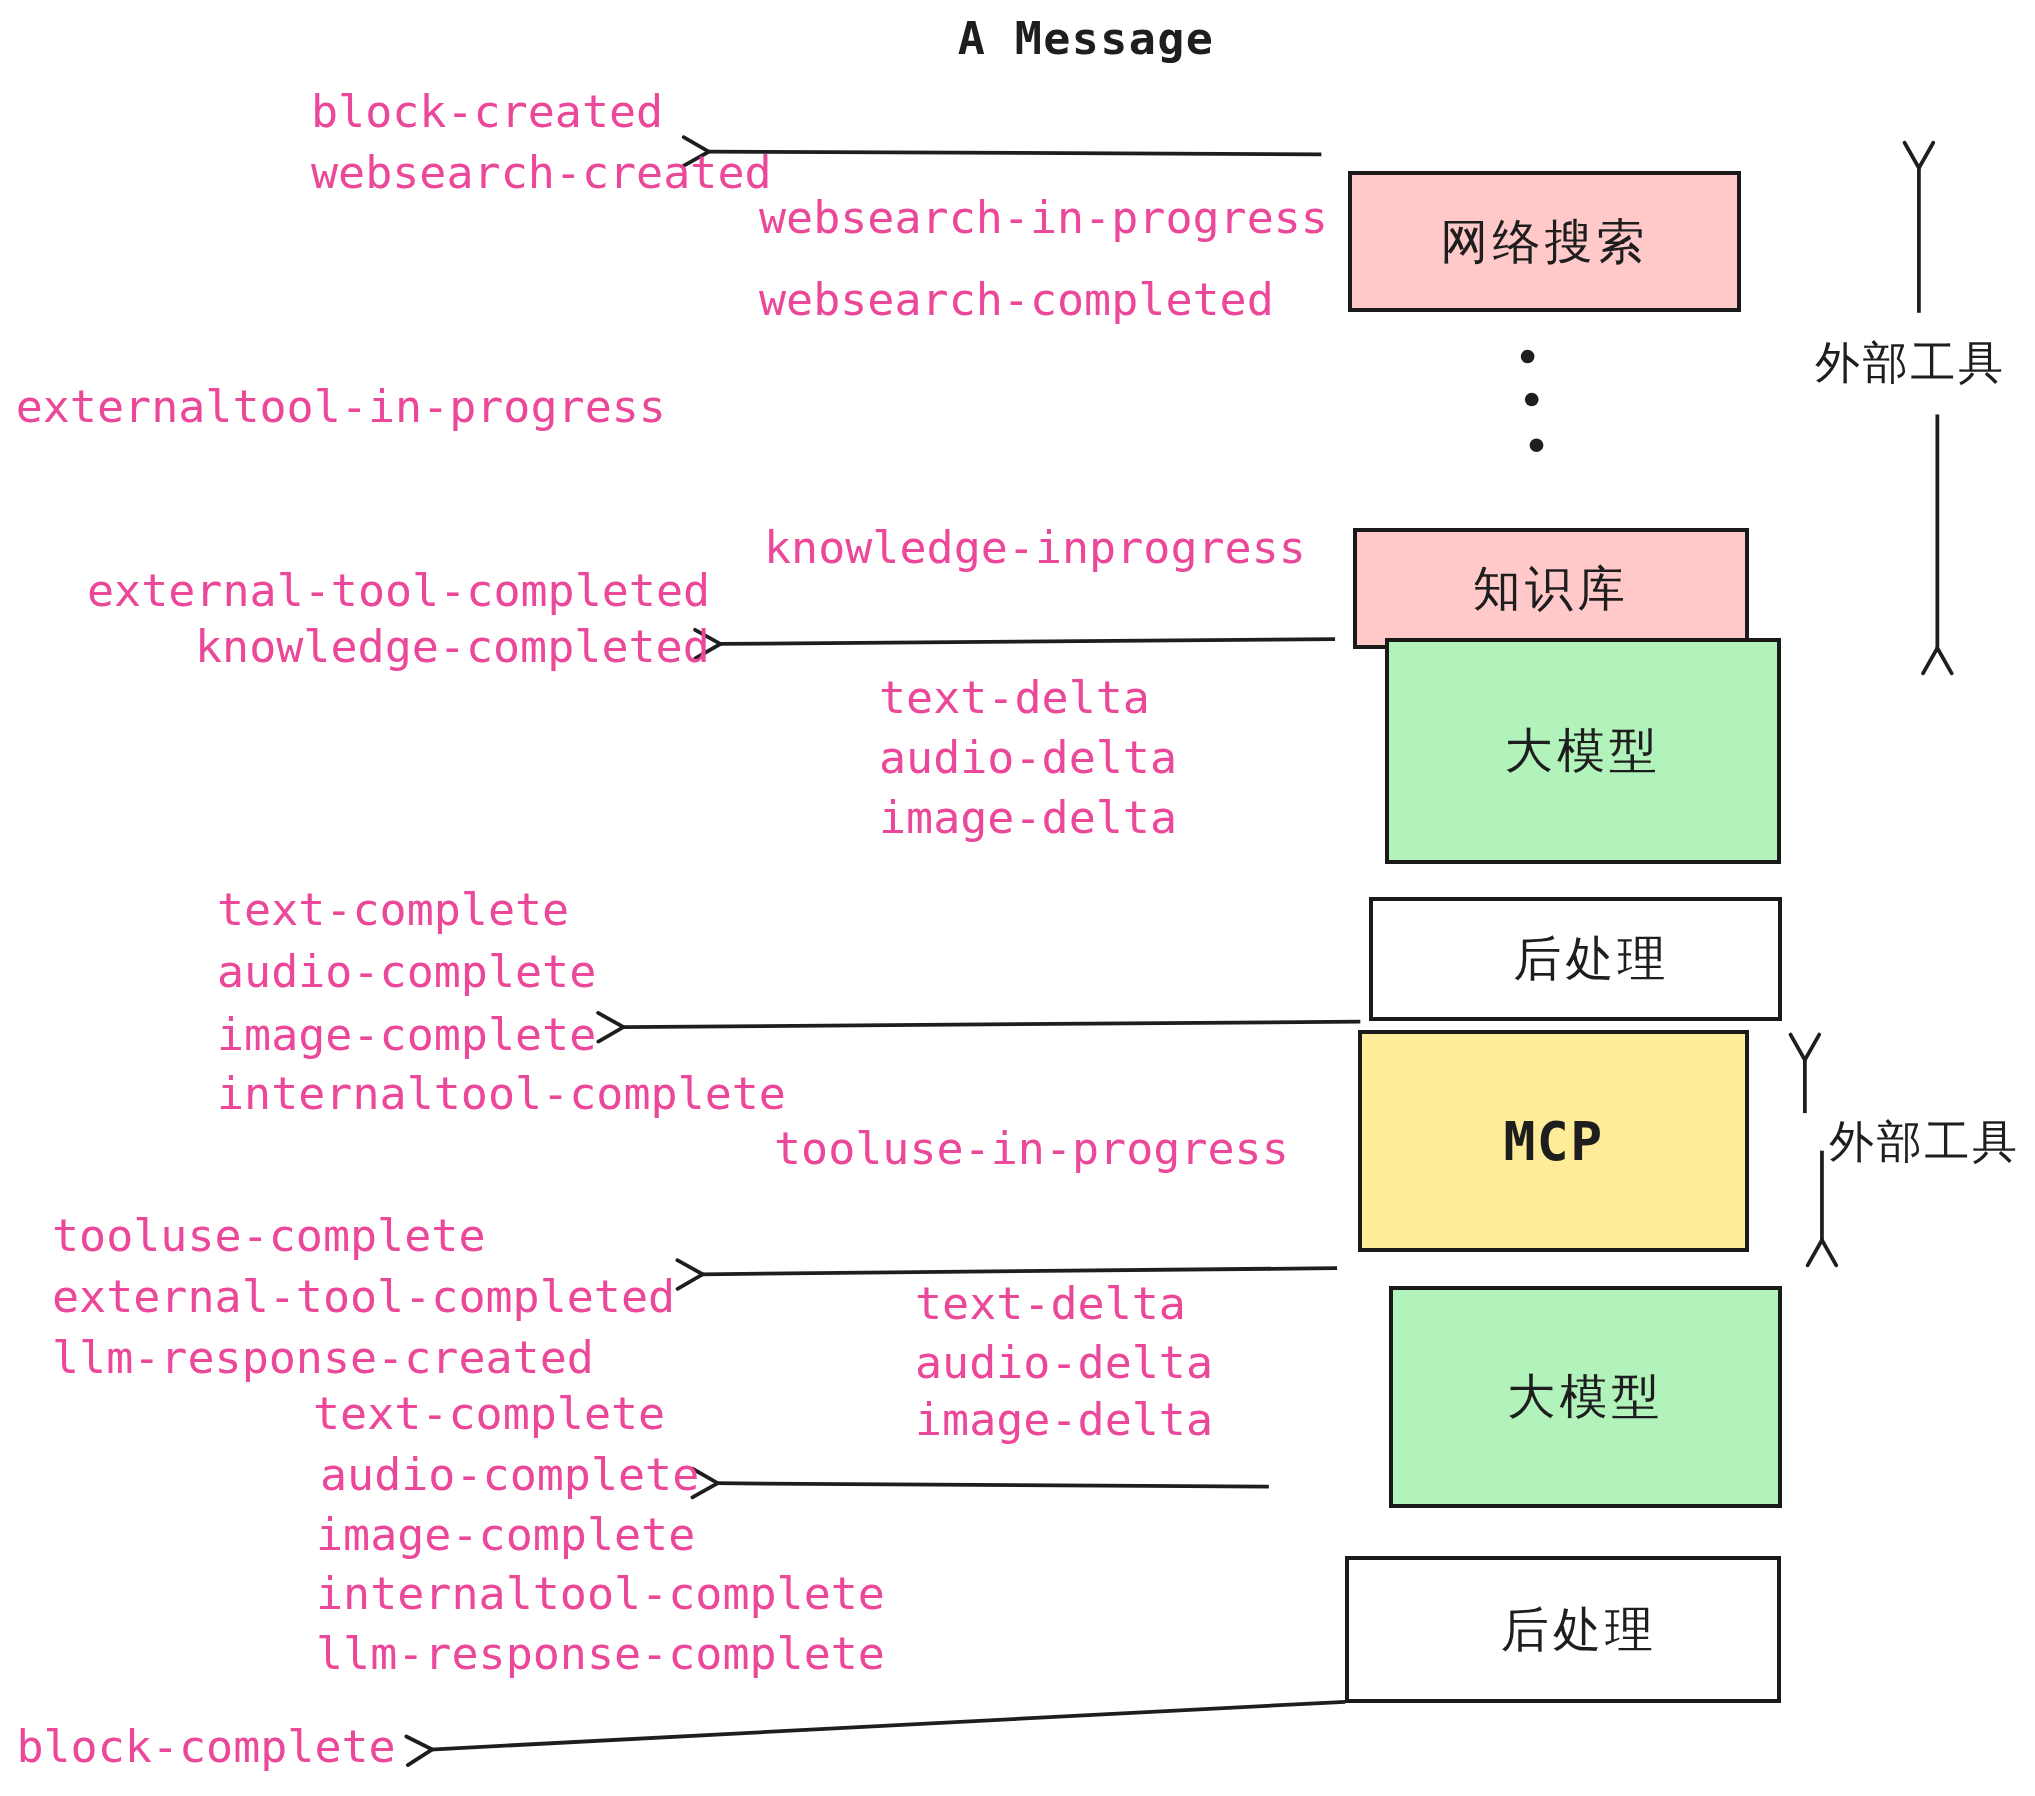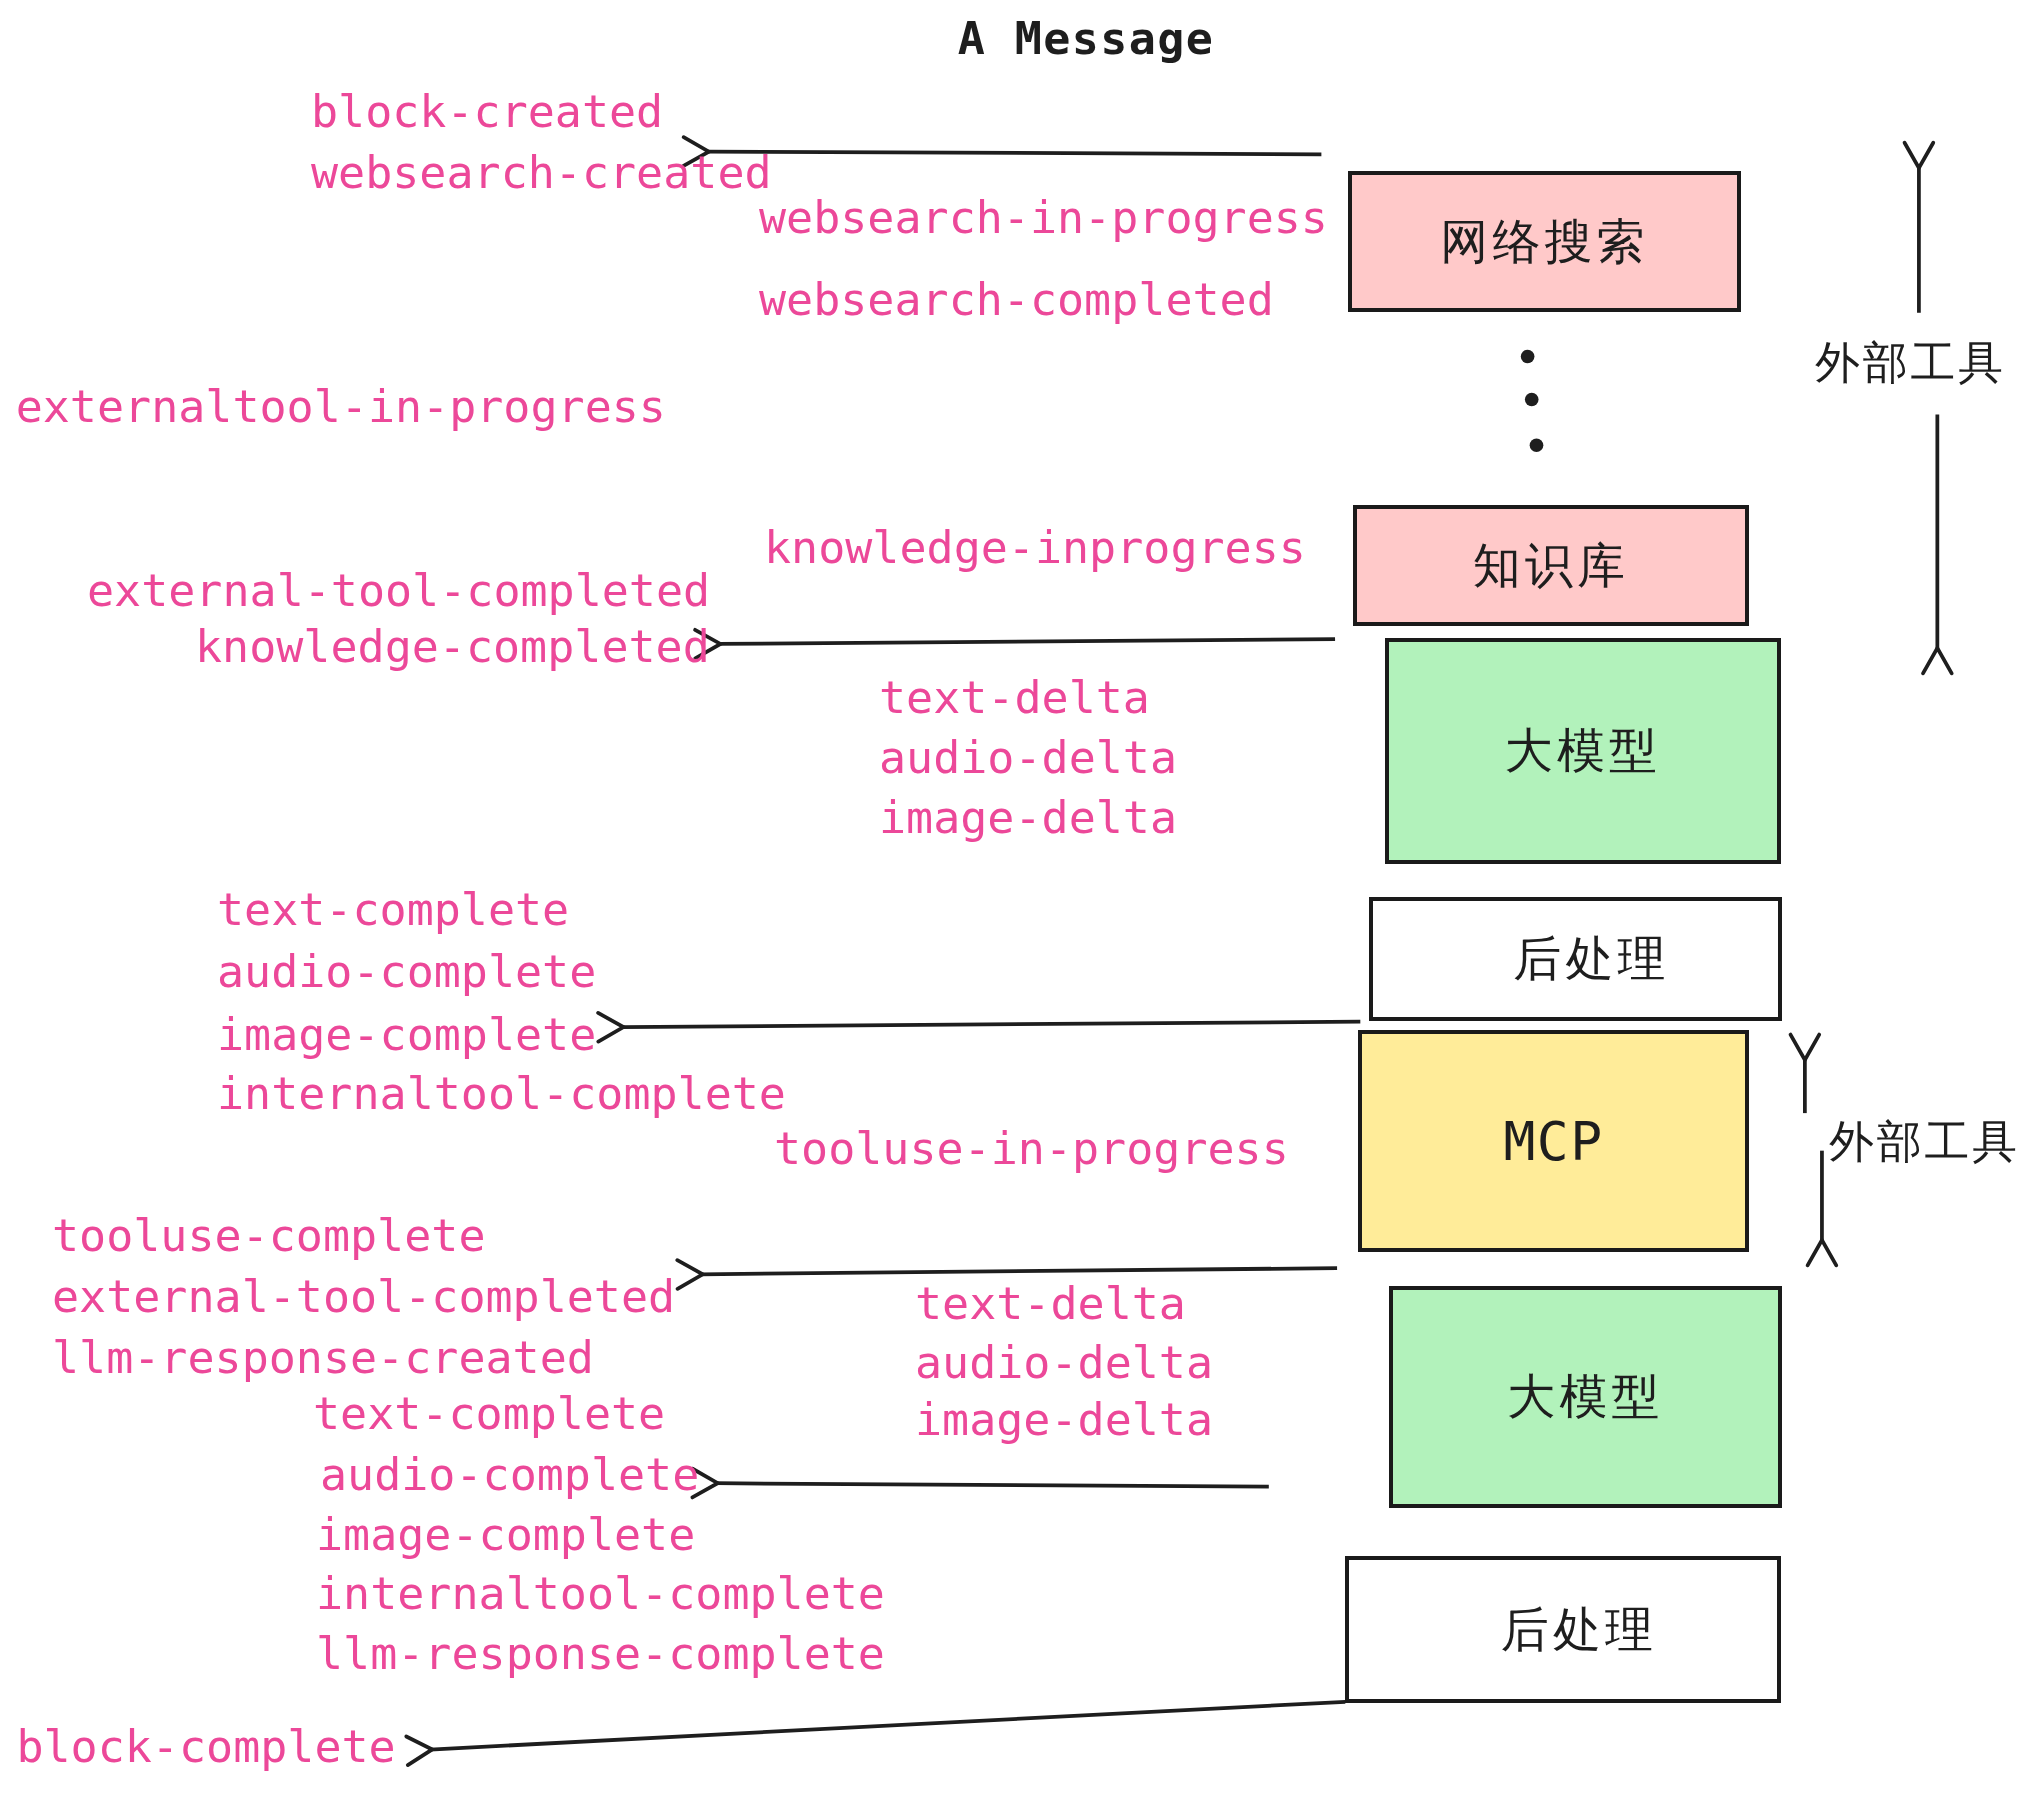--- a/index.html
+++ b/index.html
@@ -33,21 +33,21 @@
     display:flex;align-items:center;justify-content:center;
     font-family:"DejaVu Sans","Liberation Sans",sans-serif;
     font-size:48px;
     letter-spacing:4.1px;
     color:#1e1e1e;
   }
   .box.pink{background:#ffc9c9;}
   .box.green{background:#b2f2bb;margin-left:31px;}
   .box.yellow{background:#ffec99;}
   .box.white{background:#ffffff;padding-left:32px;}
-  .box.mono-label{font-family:"DejaVu Sans Mono","Liberation Mono",monospace;font-size:53px;letter-spacing:1.4px;font-weight:normal;justify-content:center;}
+  .box.mono-label{font-family:"DejaVu Sans Mono","Liberation Mono",monospace;font-size:53px;letter-spacing:1.4px;font-weight:bold;justify-content:center;}
   .side-label{
     position:absolute;
     font-family:Liberation Mono, monospace;
     font-size:45px;
     letter-spacing:2.7px;
     white-space:nowrap;
     color:#1e1e1e;
   }
   svg.arrows{position:absolute;left:0;top:0;pointer-events:none;}
 </style>
@@ -78,21 +78,21 @@
     <line x1="2668" y1="1685" x2="2668" y2="1819" stroke="#1e1e1e" stroke-width="5.5" marker-end="url(#ah)"></line>
 
     <circle cx="2237" cy="522" r="10" fill="#1e1e1e"></circle>
     <circle cx="2243" cy="585" r="10" fill="#1e1e1e"></circle>
     <circle cx="2250" cy="652" r="10" fill="#1e1e1e"></circle>
   </svg>
 
   <div class="box pink" style="left:1348px;top:171px;width:393px;height:141px">
       <span>网络搜索</span>
     </div>
-  <div class="box pink" style="left:1353px;top:505px;width:396px;height:121px">
+  <div class="box pink" style="left:1353px;top:528px;width:396px;height:121px">
       <span>知识库</span>
     </div>
   <div class="box green" style="left:1354px;top:638px;width:396px;height:226px">
       <span>大模型</span>
     </div>
   <div class="box white" style="left:1369px;top:897px;width:413px;height:124px">
       <span>后处理</span>
     </div>
   <div class="box yellow mono-label" style="left:1358px;top:1030px;width:391px;height:222px">
       <span>MCP</span>

